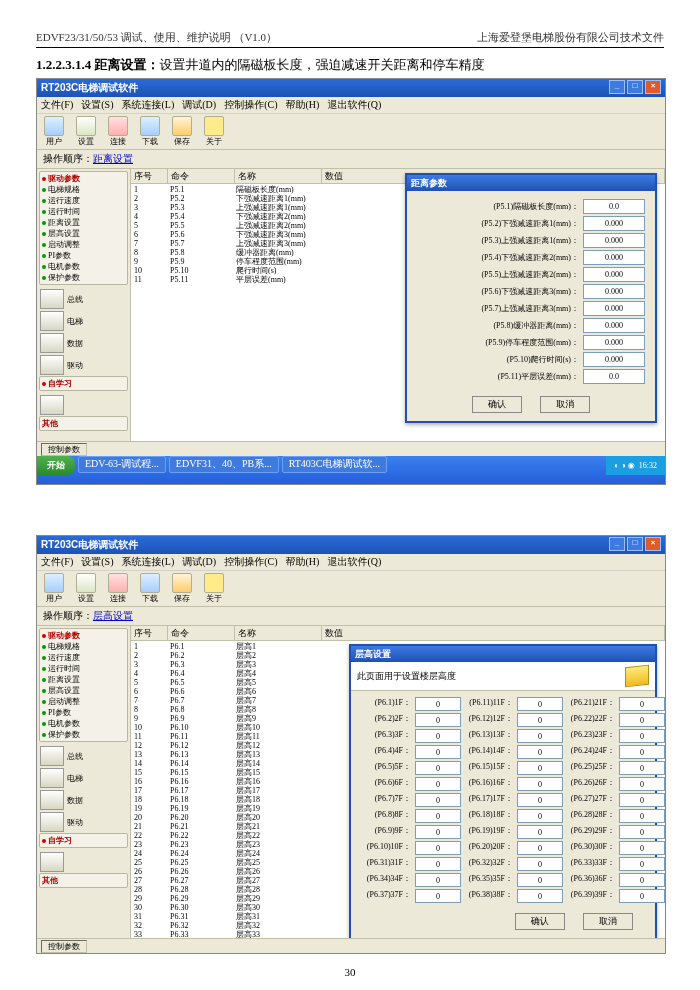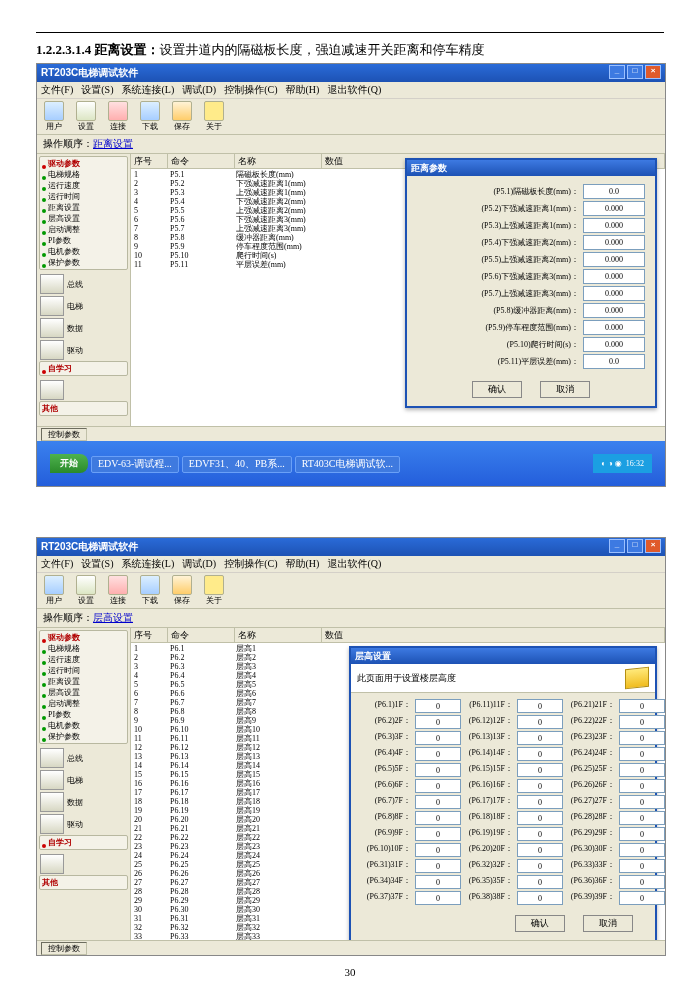--- a/index.html
+++ b/index.html
@@ -25,21 +25,21 @@
   .tb-ico.orange{background:linear-gradient(#fff3d6,#ffcd6a)}
   .tb-ico.warn{background:#ffeb8a}
   .crumb{font:10px SimSun;padding:2px 6px;background:#ece9d8;border-bottom:1px solid #c0c0a8}
   .crumb .a{color:#0000cc;text-decoration:underline}
 
   .client{display:flex;height:272px;background:#fff}
   .client.tall{height:312px}
   .side{width:94px;background:#ece9d8;border-right:1px solid #c0c0a8;padding:2px 2px;box-sizing:border-box;font-size:8px}
   .side-grp{border:1px solid #b8b8a0;border-radius:2px;margin-bottom:3px;padding:1px 2px;background:#f4f2e8}
   .side-grp .t{color:#b00000;font-weight:bold}
-  .side-grp .row{display:flex;align-items:flex-end;gap:2px;padding:0}
+  .side-grp .row{display:flex;align-items:center;gap:2px;padding:0}
   .side-grp .dot{width:4px;height:4px;border-radius:50%;background:#c00}
   .side-grp .dotg{background:#090}
   .side-ico{width:22px;height:18px;border:1px solid #999;background:linear-gradient(#fff,#d7d7c3);margin:1px}
   .side-split{display:flex;gap:2px;align-items:center}
 
   .list{flex:1;display:flex;flex-direction:column;background:#fff;position:relative;overflow:hidden}
   .list-hdr{display:flex;background:#ece9d8;font:9px/14px SimSun;border-bottom:1px solid #c0c0a8}
   .list-hdr div{border-right:1px solid #c0c0a8;padding:0 3px}
   .c-idx{width:30px}.c-cmd{width:60px}.c-name{width:80px}.c-val{flex:1}
   .list-body{font:8px/9px SimSun;padding:1px 0}
@@ -57,31 +57,35 @@
   .dlg-btns{text-align:center;padding:4px 0 8px}
   .dlg-btns button{width:50px;height:17px;font:9px SimSun;background:#ece9d8;border:1px solid #888;margin:0 8px}
 
   
   .frm-grid{display:grid;grid-template-columns:50px 44px 50px 44px 50px 44px;gap:2px 4px;font-size:8px}
   .frm-grid input{width:40px;height:10px;font:8px SimSun;border:1px solid #7b9ebd;text-align:center}
   .frm-grid span{text-align:right;line-height:12px}
 
   .statusbar{background:#ece9d8;border-top:1px solid #c0c0a8;height:14px;display:flex;align-items:center;padding:0 4px;font:8px SimSun}
   .statusbar .cell{border:1px inset #c0c0a8;padding:0 6px;margin-right:2px}
-  .taskbar{background:linear-gradient(#3a81ee,#245edb);height:19px;display:flex;align-items:flex-end;padding:13px;font:9px/19px Tahoma;color:#fff}
+  .taskbar{background:linear-gradient(#3a81ee,#245edb);height:28px;display:flex;align-items:flex-start;padding:0;font:9px/19px Tahoma;color:#fff}
   .start{background:linear-gradient(#4eb24e,#2a8a2a);padding:0 10px;font-weight:bold;border-radius:0 8px 8px 0}
   .tb-task{background:#3f7adf;border:1px solid #6aa0f7;margin-left:3px;height:15px;line-height:13px;padding:0 6px;font-size:10px;border-radius:2px}
   .tray{margin-left:auto;background:#1b9fe2;height:19px;padding:0 8px;display:flex;align-items:center;gap:4px;font-size:8px}
 
   .page-num{position:absolute;bottom:12px;left:0;right:0;text-align:center;font-size:11px}
 </style>
 </head>
 <body>
 
 <div class="page">
+  <div class="hdr">
+    <span>EDVF23/31/50/53 调试、使用、维护说明  （V1.0）</span>
+    <span>上海爱登堡电梯股份有限公司技术文件</span>
+  </div>
   <div class="hdr-rule"></div>
 
   <div class="sec-heading">
     <span class="num">1.2.2.3.1.4</span>
     <span class="num">距离设置：</span><span class="desc">设置井道内的隔磁板长度，强迫减速开关距离和停车精度</span>
   </div>
 
   <div class="shot">
     <div class="winxp-title">
       <span>RT203C电梯调试软件</span>

